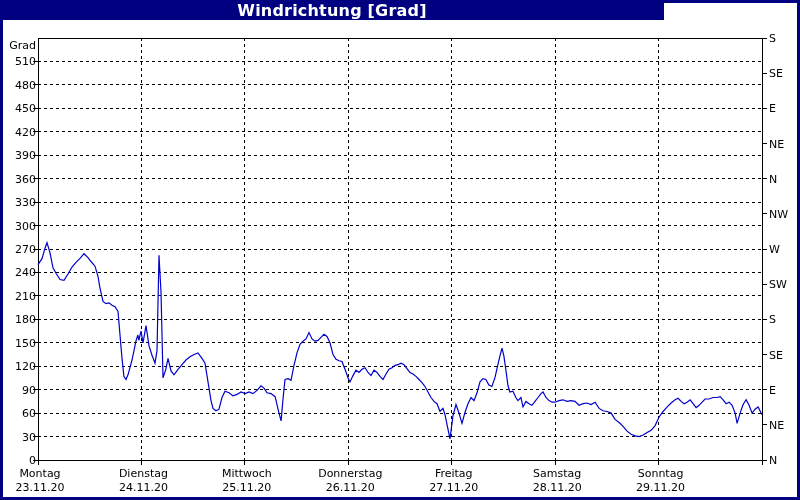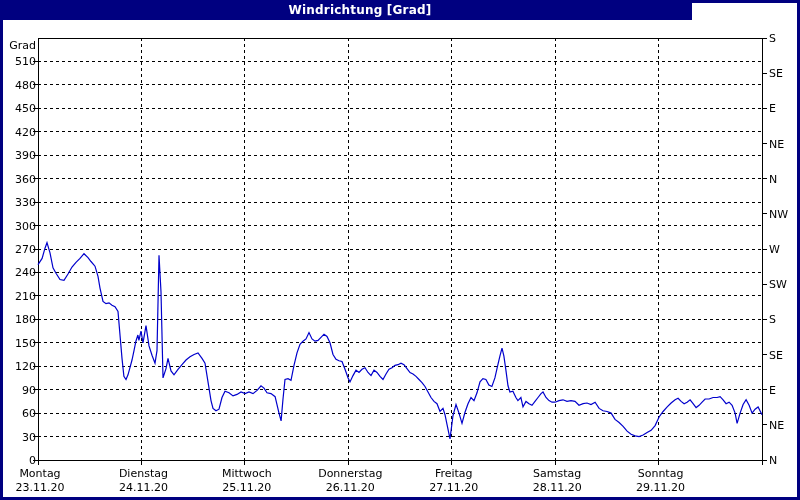--- a/index.html
+++ b/index.html
@@ -7,21 +7,21 @@
     width:800px;height:500px;position:relative;background:#ffffff;
     font-family:"DejaVu Sans", sans-serif;overflow:hidden;
   }
   .window-border{
     position:absolute;left:0;top:0;width:794px;height:494px;
     border:3px solid #000080;pointer-events:none;z-index:5;
   }
   .titlebar{
     position:absolute;left:0;top:0;width:664px;height:20px;
     background:#000080;color:#ffffff;display:flex;align-items:center;justify-content:center;
-    font-size:12px;font-weight:bold;z-index:6;letter-spacing:0.2px;padding-left:28px;
+    font-size:16px;font-weight:bold;z-index:6;letter-spacing:0.2px;
   }
   #chart-svg{position:absolute;left:0;top:0;z-index:1;}
   #chart-svg .grid{stroke:#000000;stroke-width:1;stroke-dasharray:3 3;shape-rendering:crispEdges;}
   #chart-svg .axis{stroke:#000000;stroke-width:1;shape-rendering:crispEdges;}
   #chart-svg .frame{fill:none;stroke:#000000;stroke-width:1;shape-rendering:crispEdges;}
   #chart-svg text{font-family:"DejaVu Sans", sans-serif;font-size:11px;fill:#000000;}
   #chart-svg .r{text-anchor:end;}
   #chart-svg .m{text-anchor:middle;}
 </style>
 </head>

